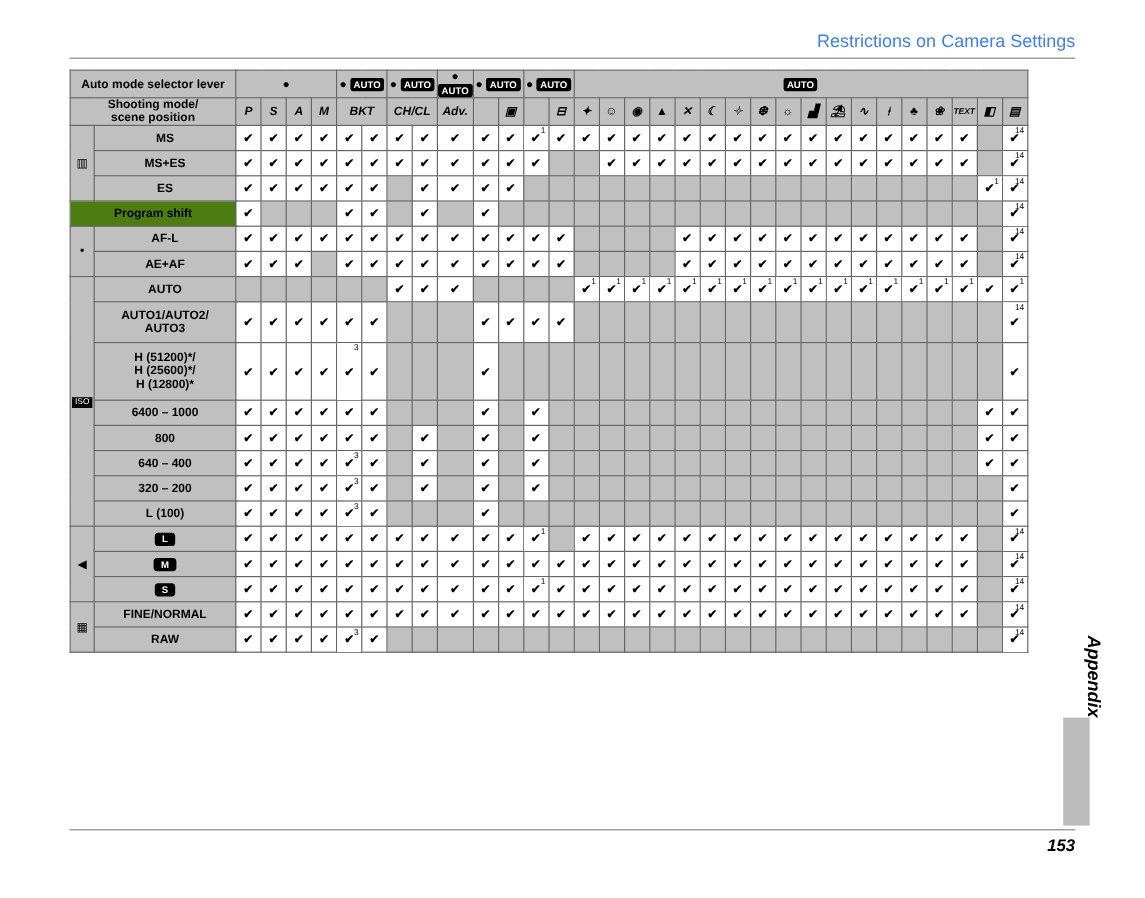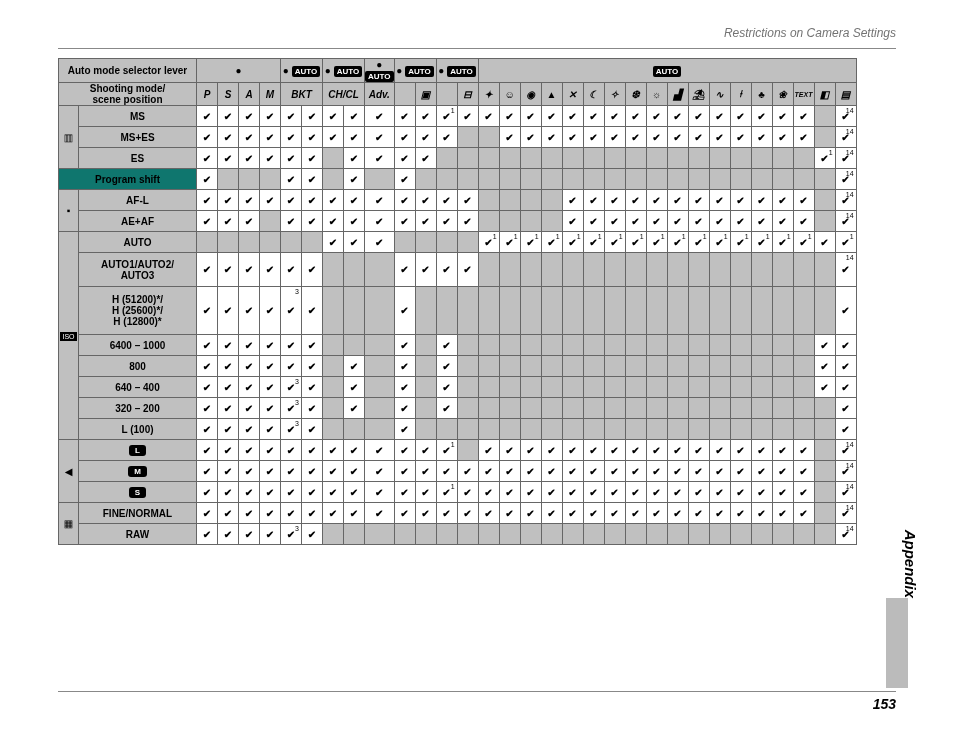--- a/index.html
+++ b/index.html
@@ -8,23 +8,22 @@
     background: #fff;
     width: 954px;
     height: 748px;
     position: relative;
     font-stretch: condensed;
   }
   .page-title {
     position: absolute;
     top: 26px;
     right: 58px;
-    font-size: 12px;
-    color: #737373;
-    font-style: italic;
+    font-size: 15px;
+    color: #3b82f6;
   }
   .rule {
     position: absolute;
     top: 48px;
     left: 58px;
     right: 58px;
     height: 1px;
     background: #888;
   }
   .table-wrap {
@@ -39,21 +38,21 @@
   th, td {
     border: 1px solid #666;
     text-align: center;
     vertical-align: middle;
     padding: 0;
     height: 21px;
     box-sizing: border-box;
   }
   td.w  { width: 21px; }
   td.lab { width: 118px; font-weight: bold; background:#c0c0c0; }
-  td.lab2 { width: 138px; font-weight: bold; background:#0f766e; }
+  td.lab2 { width: 138px; font-weight: bold; background:#4d7c0f; }
   td.g { background:#c0c0c0; }
   td.w.wl { background:#fff; }
   .hdr { background:#c0c0c0; font-weight:bold; font-style:italic; }
   .hdr .dot { font-style:normal; }
   .rowhead { background:#c0c0c0; font-weight:bold; font-style:normal; }
   .icon-cell { background:#c0c0c0; width:20px; }
   .checked::before { content:"✔"; font-weight:bold; }
   .chk-sup { position:relative; }
   .chk-sup::before { content:"✔"; font-weight:bold; }
   .chk-sup .sup { position:absolute; top:1px; right:2px; font-size:7px; }

